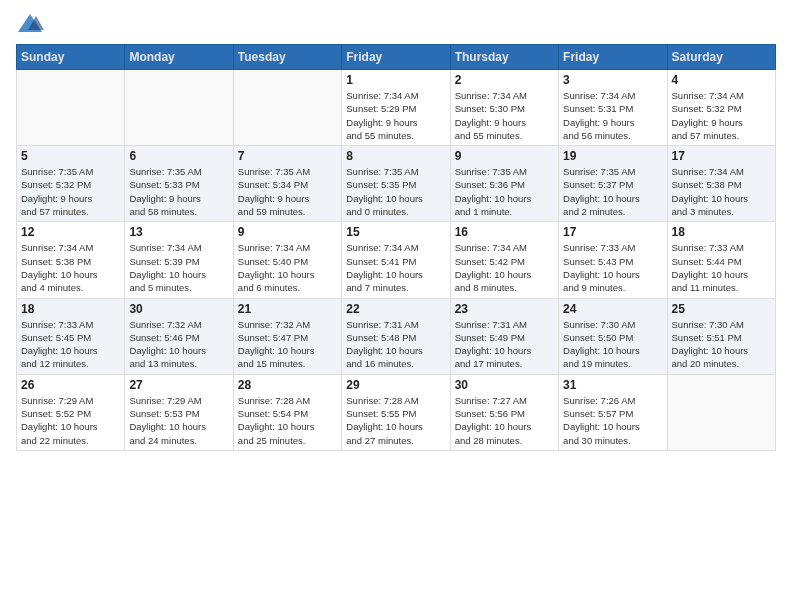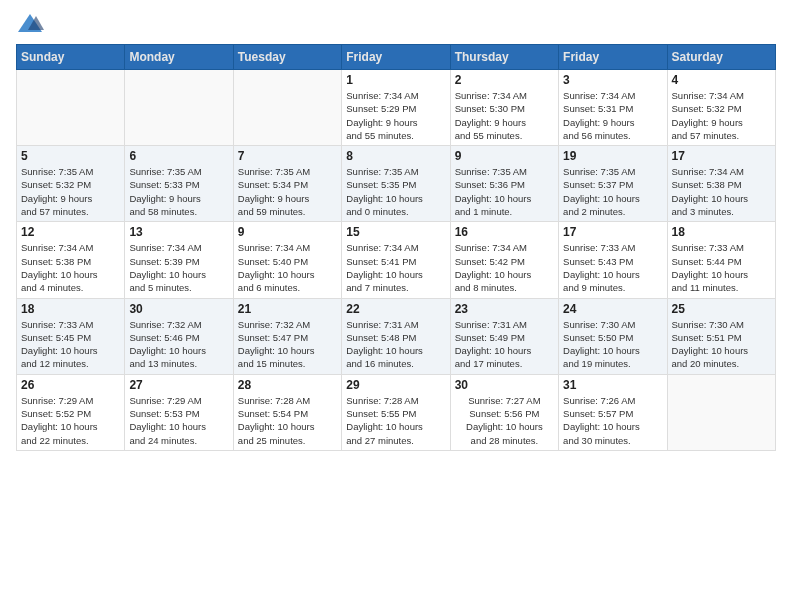--- a/index.html
+++ b/index.html
@@ -340,21 +340,21 @@
           </td>
           <td>
             <div class="day-num">29</div>
             <div class="day-info" style="white-space: pre-line;">Sunrise: 7:28 AM
 Sunset: 5:55 PM
 Daylight: 10 hours
 and 27 minutes.</div>
           </td>
           <td>
             <div class="day-num">30</div>
-            <div class="day-info" style="white-space: pre-line; text-align: center;">Sunrise: 7:27 AM
+            <div class="day-info" style="white-space: pre-line;">Sunrise: 7:27 AM
 Sunset: 5:56 PM
 Daylight: 10 hours
 and 28 minutes.</div>
           </td>
           <td>
             <div class="day-num">31</div>
             <div class="day-info" style="white-space: pre-line;">Sunrise: 7:26 AM
 Sunset: 5:57 PM
 Daylight: 10 hours
 and 30 minutes.</div>

